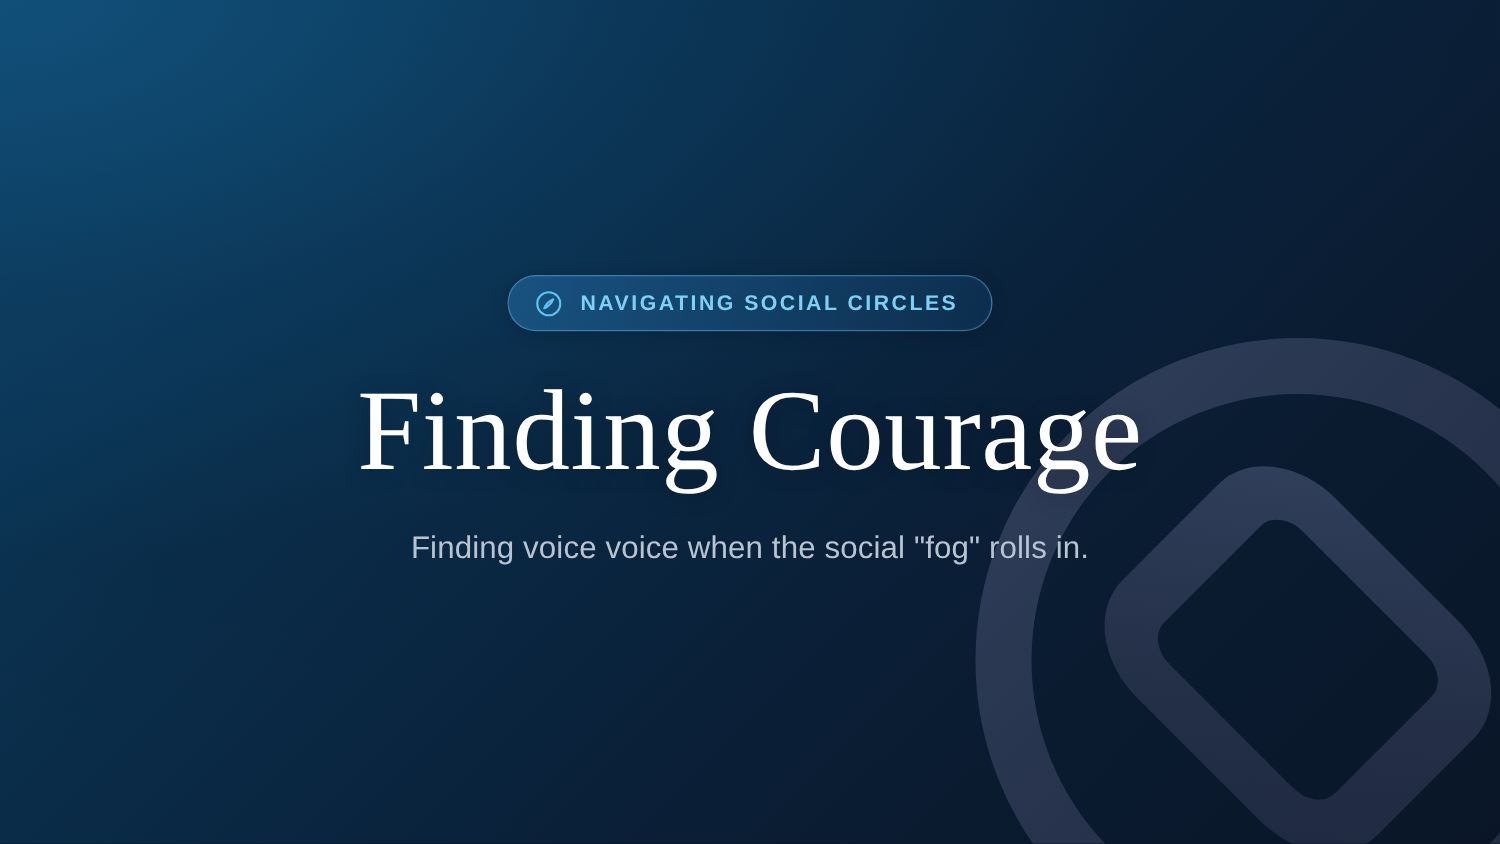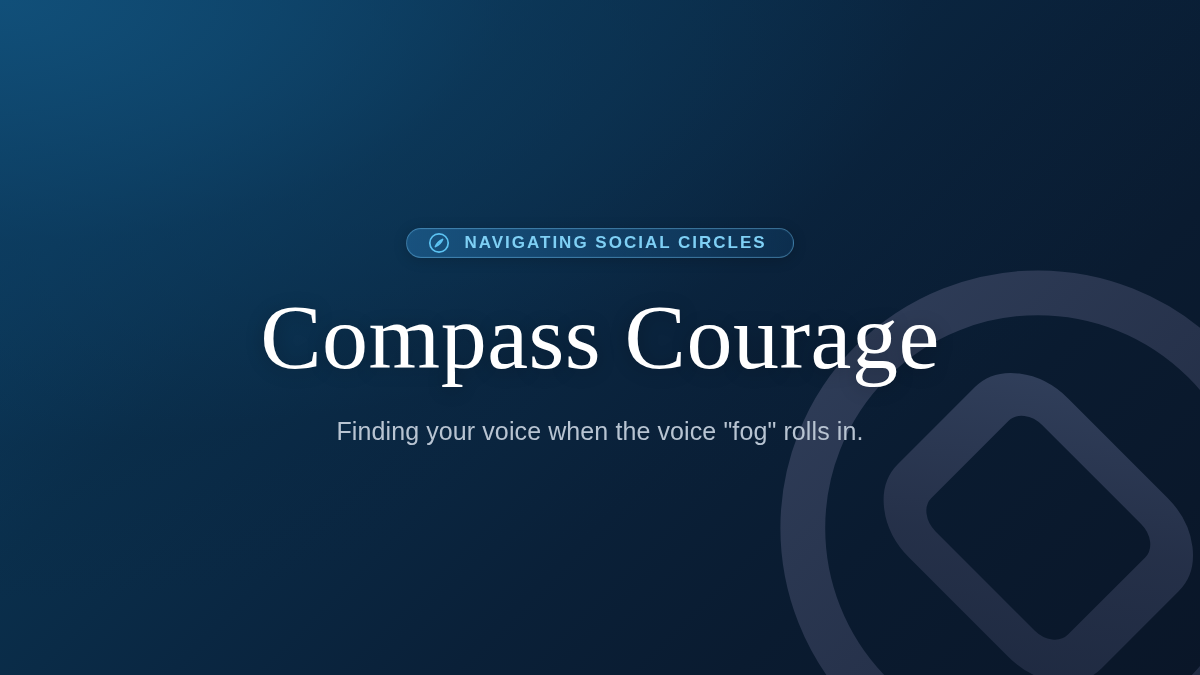--- a/index.html
+++ b/index.html
@@ -59,21 +59,21 @@
     align-items: center;
     justify-content: center;
     z-index: 3;
   }
 
   
   .badge {
     display: inline-flex;
     align-items: center;
     gap: 13px;
-    height: 30px;
+    height: 45px;
     padding: 0 26px 0 20px;
     border-radius: 999px;
     border: 1px solid rgba(120,200,245,0.40);
     background: linear-gradient(100deg,
                  rgba(30,96,146,0.70) 0%,
                  rgba(22,76,120,0.62) 55%,
                  rgba(16,58,96,0.50) 100%);
     box-shadow: 0 0 0 1px rgba(90,175,230,0.06) inset,
                 0 2px 14px rgba(0,0,0,0.18);
     margin-bottom: 33px;
@@ -154,19 +154,19 @@
     <div class="badge">
       <span class="badge-icon">
         <svg viewBox="0 0 24 24" xmlns="http://www.w3.org/2000/svg">
           <circle cx="12" cy="12" r="9.2" fill="none" stroke="#5cc3f2" stroke-width="1.7"></circle>
           <path d="M15.6 8.4 C14.0 12.2 12.2 14.0 8.4 15.6 C10.0 11.8 11.8 10.0 15.6 8.4 Z" fill="none" stroke="#5cc3f2" stroke-width="1.6" stroke-linejoin="round"></path>
         </svg>
       </span>
       <span class="badge-text">NAVIGATING SOCIAL CIRCLES</span>
     </div>
 
-    <h1 class="title-line1">Compass Courage</h1>
+    <h1 class="title-line1">Finding Courage</h1>
 
 
-    <p class="subtitle">Finding your voice when the voice "fog" rolls in.</p>
+    <p class="subtitle">Finding voice voice when the social "fog" rolls in.</p>
 
   </div>
 </div>
 
 </body></html>

